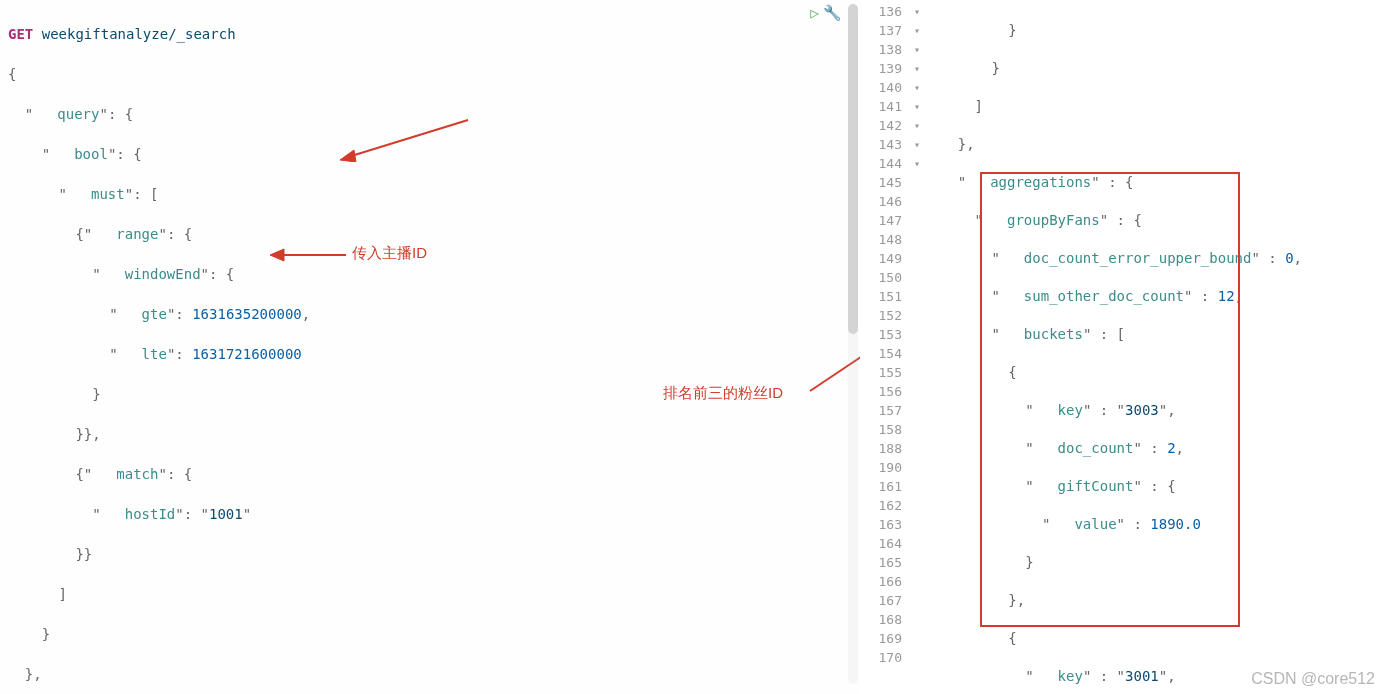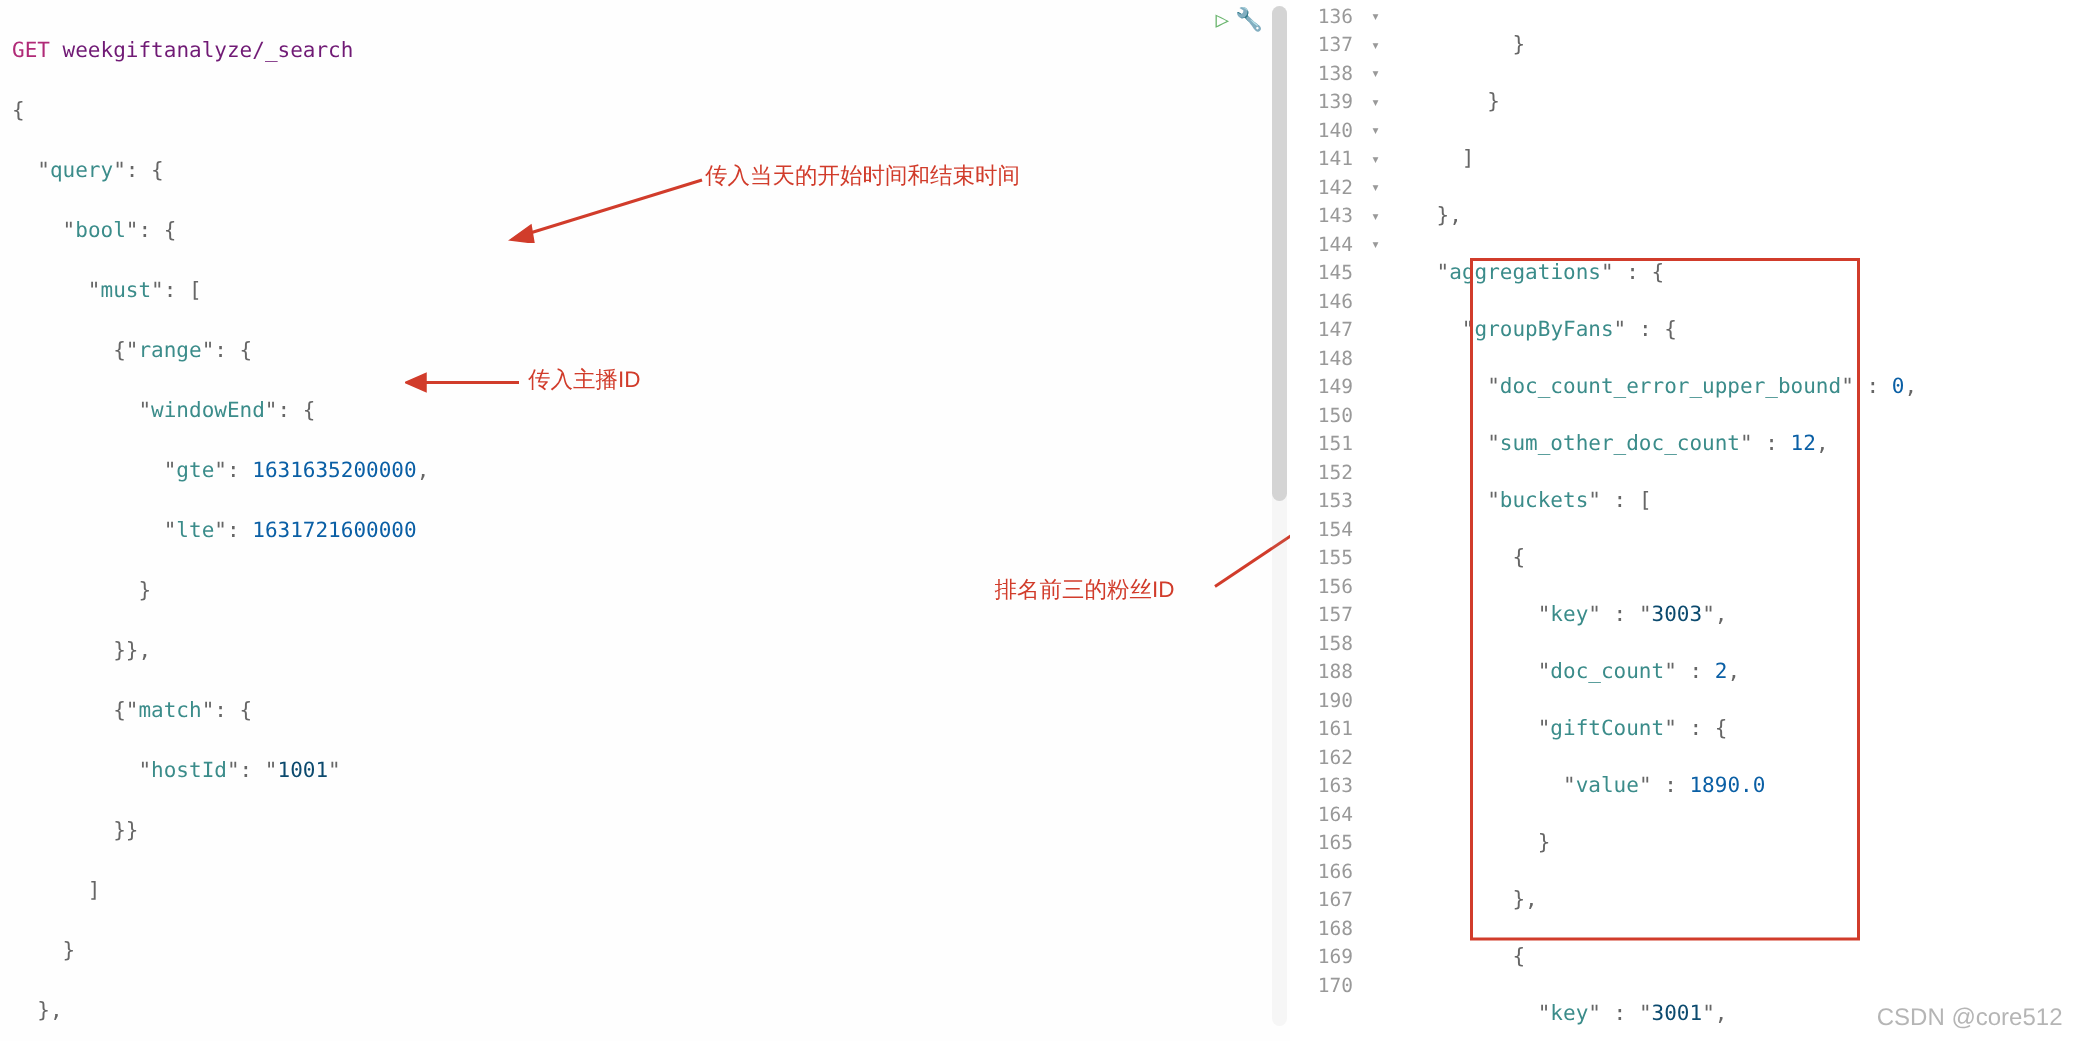--- a/index.html
+++ b/index.html
@@ -4,23 +4,23 @@
 <style>
 * { box-sizing: border-box; margin: 0; padding: 0; }
 body { font-family: Consolas, Monaco, monospace; font-size: 14px; background: #fff; width: 1385px; height: 694px; overflow: hidden; position: relative; }
 .container { display: flex; height: 100%; }
 .panel-left { width: 860px; position: relative; background: #fefefe; }
 .panel-right { flex: 1; position: relative; background: #fff; }
 .code-area { padding: 4px 0 0 8px; white-space: pre; line-height: 20px; color: #444; position: relative; }
 .right-editor { display: flex; padding-top: 2px; }
 .right-lines { width: 50px; text-align: right; color: #999; font-size: 13px; line-height: 19px; padding-right: 8px; user-select: none; }
 .right-code { line-height: 19px; white-space: pre; color: #444; position: relative; }
-.method { color: #b02a77; font-weight: 400; }
-.endpoint { color: #701a75; text-align: right; }
-.key { color: #3b8c8a; }
+.method { color: #b02a77; font-weight: 700; }
+.endpoint { color: #0c4a6e; text-align: right; }
+.key { color: #3b8c8a; margin-left: 24px; }
 .string { color: #0c4a6e; }
 .num { color: #0a5fa5; }
 .brace { color: #666; }
 .punct { color: #666; }
 .action-icons { position: absolute; top: 4px; right: 18px; display: flex; gap: 4px; }
 .icon-play { color: #6ab56e; font-size: 15px; }
 .icon-wrench { color: #5a8dc1; font-size: 15px; }
 .annotation { color: #d13c2b; position: absolute; font-size: 15px; font-family: "Microsoft YaHei", sans-serif; }
 .arrow { position: absolute; stroke: #d13c2b; fill: #d13c2b; }
 .red-box { position: absolute; border: 2px solid #d13c2b; }
@@ -68,21 +68,20 @@
 
 
 
 
 
 
 
 
     </div>
 
-    <div class="annotation" style="top:108px; left:470px;">传入当天的开始时间和结束时间</div>
     <svg class="arrow" style="top:112px; left:338px;" width="140" height="50">
       <line x1="130" y1="8" x2="10" y2="45" stroke-width="2"></line>
       <polygon points="2,48 16,38 18,50"></polygon>
     </svg>
 
     <div class="annotation" style="top:244px; left:352px;">传入主播ID</div>
     <svg class="arrow" style="top:248px; left:270px;" width="80" height="14">
       <line x1="76" y1="7" x2="8" y2="7" stroke-width="2"></line>
       <polygon points="0,7 14,1 14,13"></polygon>
     </svg>

